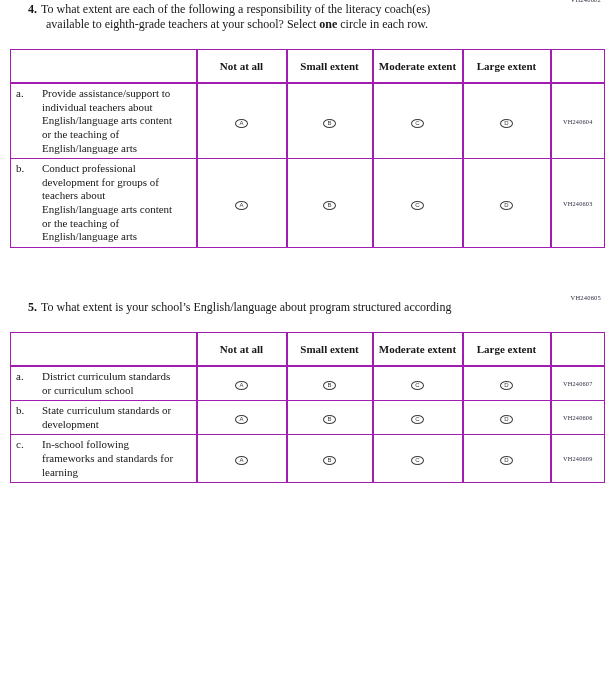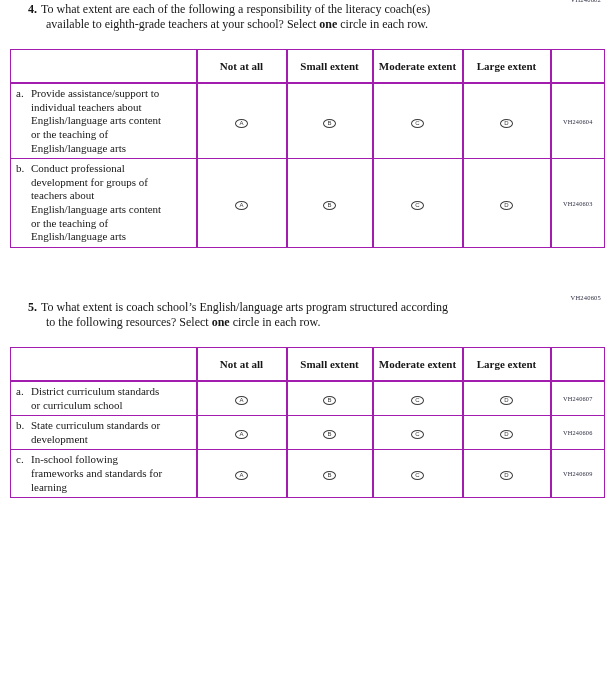--- a/index.html
+++ b/index.html
@@ -30,21 +30,21 @@
   }
   .qtable th, .qtable td { border: 1px solid #a21caf; }
   .qtable th:nth-child(n+2), .qtable td:nth-child(n+2) { border-left-width: 2px; }
   .qtable thead th {
     border-bottom-width: 2px; font-weight: bold;
     text-align: center; vertical-align: middle;
     padding: 3px 5px; height: 26px; font-size: 11px; line-height: 1.15;
   }
   .item-cell { vertical-align: top; padding: 3px 3px 3px 5px; }
   .row-letter { display: inline-block; width: 15px; vertical-align: top; }
-  .row-label { display: inline-block; width: 140px; vertical-align: top; line-height: 1.24; }
+  .row-label { display: inline-block; width: 140px; vertical-align: top; line-height: 1.24; margin-left: 11px; }
   .bubble-cell { text-align: center; vertical-align: middle; }
   .oval {
     display: inline-block; box-sizing: border-box;
     width: 13px; height: 9px;
     border: 1px solid #3c3c3c; border-radius: 50%;
     font-family: "Liberation Sans", "DejaVu Sans", sans-serif;
     font-size: 6px; line-height: 7px; text-align: center;
     color: #3c3c3c; cursor: pointer;
   }
   .code-cell {
@@ -102,22 +102,21 @@
             <td class="bubble-cell"><span class="oval">D</span></td>
             <td class="code-cell">VH240603</td>
   </tr>
         </tbody>
     </table>
   </section>
 
   <section class="question">
     <span class="qcode">VH240605</span>
     <p class="qtext">
-      <span class="qline qline1"><b class="qnum">5.</b><span>To what extent is coach school’s English/language arts program structured according</span></span>
-      <span class="qline qline2"><span>to the following resources? Select </span><b class="qbold">one</b><span> circle in each row.</span></span>
+      <span class="qline qline1"><b class="qnum">5.</b><span>To what extent is your school’s English/language about program structured according</span></span>
     </p>
     <table class="qtable">
       <colgroup>
         <col style="width:186px">
           <col style="width:90px">
           <col style="width:86px">
         <col style="width:90px">
           <col style="width:88px">
           <col style="width:54px">
       </colgroup>

